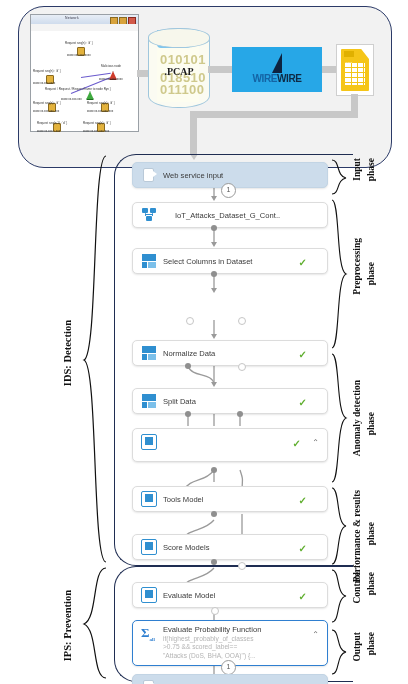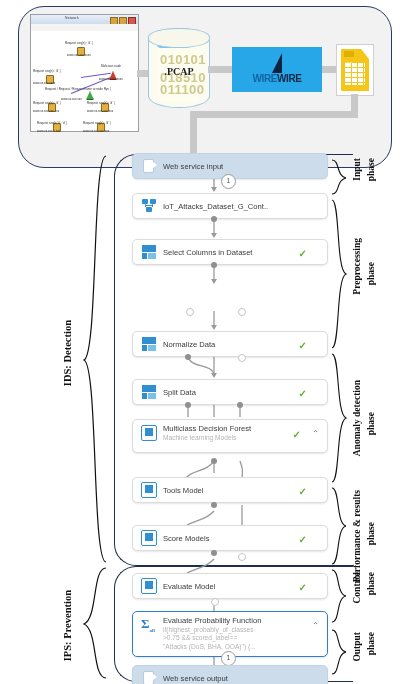--- a/index.html
+++ b/index.html
@@ -76,21 +76,21 @@
        background:#e0b000;}
   .csv-tab span{font-size:3.4px;color:#fff;margin-left:1px;}
   .csv-grid{position:absolute;left:8px;top:18px;width:20px;height:22px;
        background:#fff;}
   .csv-grid i{position:absolute;background:#f5c518;}
 
   
   .pipe{position:absolute;background:#c8c8c8;}
 
   
-  .pipe-wrap{position:absolute;left:126px;top:143px;width:216px;height:530px;}
+  .pipe-wrap{position:absolute;left:126px;top:152px;width:216px;height:530px;}
   .node{position:absolute;left:6px;width:196px;height:26px;background:#fff;
         border:1px solid #dcdcdc;border-radius:5px;box-sizing:border-box;
         box-shadow:0 1px 2px rgba(0,0,0,.10);display:flex;align-items:center;}
   .node.ws{background:#ccdceb;border-color:#c2d4e4;}
   .node.fn{border:1.4px solid #2f7fd0;height:46px;align-items:flex-start;
         background:#fff;}
   .node.tall{height:34px;align-items:flex-start;}
   .nicon{width:16px;height:16px;margin:0 6px 0 8px;flex:0 0 16px;position:relative;}
   .node.tall .nicon,.node.fn .nicon{margin-top:5px;}
   .ntext{font-size:7.6px;color:#3a3a3a;white-space:nowrap;}
@@ -277,21 +277,21 @@
       <div class="nicon">
         <div class="ic-cloud">
             <i></i>
             <b></b>
           </div>
       </div>
       <div class="ntext">Web service input</div>
     </div>
     <div class="badge" style="left:95px;top:31px;">1</div>
 
-    <div class="node" style="top:50px;">
+    <div class="node" style="top:50px;gap:12px;">
       <div class="nicon">
         <div class="ic-db">
           <i style="left:1px;top:1px;width:6px;height:5px;"></i>
           <i style="left:9px;top:1px;width:6px;height:5px;"></i>
           <i style="left:5px;top:9px;width:6px;height:5px;"></i>
           <i style="left:4px;top:6px;width:1px;height:3px;"></i>
           <i style="left:11px;top:6px;width:1px;height:3px;"></i>
           <i style="left:4px;top:7px;width:8px;height:1px;"></i>
         </div>
       </div>
@@ -340,24 +340,20 @@
       <div class="ntext">Split Data</div>
       <div class="ncheck">✓</div>
     </div>
     <div class="port" style="left:59px;top:259px;"></div>
     <div class="port" style="left:111px;top:259px;"></div>
 
     <div class="node tall" style="top:276px;">
       <div class="nicon">
         <div class="ic-mon"></div>
       </div>
-      <div>
-        <div class="ntext">Multiclass Decision Forest</div>
-        <div class="nsub">Machine learning Models</div>
-      </div>
       <div class="ncheck" style="right:26px;top:9px;">✓</div>
       <div class="nchev" style="top:9px;">⌃</div>
     </div>
     <div class="port" style="left:85px;top:315px;"></div>
 
     <div class="node" style="top:334px;">
       <div class="nicon">
           <div class="ic-mon"></div>
         </div>
       <div class="ntext">Tools Model</div>

